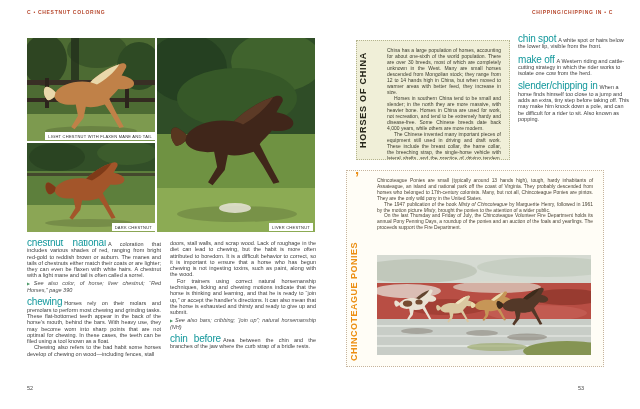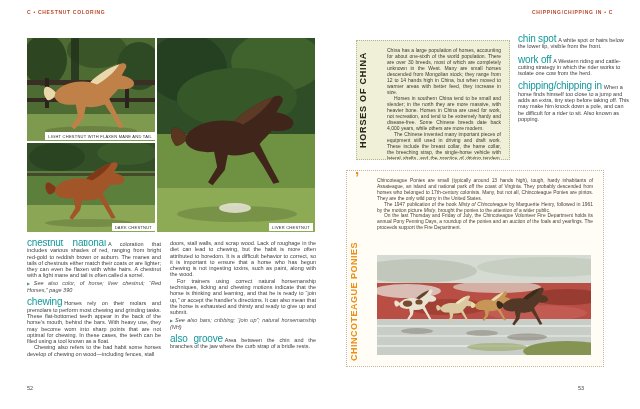--- a/index.html
+++ b/index.html
@@ -188,41 +188,41 @@
     <p class="entry"><span class="entry-head">chestnut national</span><span>A coloration that includes various shades of red, ranging from bright red-gold to reddish brown or auburn. The manes and tails of chestnuts either match their coats or are lighter; they can even be flaxen with white hairs. A chestnut with a light mane and tail is often called a sorrel.</span></p>
     <p class="see-also"><span class="arrow">▶</span><span>See also color, of horse; liver chestnut; “Red Horses,” page 390</span></p>
     <p class="entry mt"><span class="entry-head">chewing</span><span>Horses rely on their molars and premolars to perform most chewing and grinding tasks. These flat-bottomed teeth appear in the back of the horse’s mouth, behind the bars. With heavy use, they may become worn into sharp points that are not optimal for chewing. In these cases, the teeth can be filed using a tool known as a float.</span></p>
     <p class="para-indent">Chewing also refers to the bad habit some horses develop of chewing on wood—including fences, stall</p>
   </div>
 
   <div class="textcol" id="col2">
     <p>doors, stall walls, and scrap wood. Lack of roughage in the diet can lead to chewing, but the habit is more often attributed to boredom. It is a difficult behavior to correct, so it is important to ensure that a horse who has begun chewing is not ingesting toxins, such as paint, along with the wood.</p>
     <p class="para-indent">For trainers using correct natural horsemanship techniques, licking and chewing motions indicate that the horse is thinking and learning, and that he is ready to “join up,” or accept the handler’s directions. It can also mean that the horse is exhausted and thirsty and ready to give up and submit.</p>
     <p class="see-also"><span class="arrow">▶</span><span>See also bars; cribbing; “join up”; natural horsemanship (NH)</span></p>
-    <p class="entry mt"><span class="entry-head">also groove</span><span>Area between the chin and the branches of the jaw where the curb strap of a bridle rests.</span></p>
+    <p class="entry mt"><span class="entry-head">chin before</span><span>Area between the chin and the branches of the jaw where the curb strap of a bridle rests.</span></p>
   </div>
 
   <div class="page-number">52</div>
 </div>
 
 <div class="page" id="right-page">
 
   <div class="running-head">CHIPPING/CHIPPING IN  •  C</div>
 
   <div class="china-box">
     <div class="china-title">HORSES OF CHINA</div>
     <p>China has a large population of horses, accounting for about one-sixth of the world population. There are over 30 breeds, most of which are completely unknown in the West. Many are small horses descended from Mongolian stock; they range from 12 to 14 hands high in China, but when moved to warmer areas with better feed, they increase in size.</p>
     <p class="para-indent">Horses in southern China tend to be small and slender; in the north they are more massive, with heavier bone. Horses in China are used for work, not recreation, and tend to be extremely hardy and disease-free. Some Chinese breeds date back 4,000 years, while others are more modern.</p>
     <p class="para-indent">The Chinese invented many important pieces of equipment still used in driving and draft work. These include the breast collar, the hame collar, the breeching strap, the single-horse vehicle with lateral shafts, and the practice of driving tandem. The Chinese claim the invention of the stirrup, though that is less certain.</p>
   </div>
 
   <div class="dict-col">
     <p class="entry"><span class="entry-head">chin spot</span><span>A white spot or hairs below the lower lip, visible from the front.</span></p>
-    <p class="entry"><span class="entry-head">work off</span><span>A Western riding and cattle-cutting strategy in which the rider works to isolate one cow from the herd.</span></p>
-    <p class="entry"><span class="entry-head">chipping/chipping in</span><span>When a horse finds himself too close to a jump and adds an extra, tiny step before taking off. This may make him knock down a pole, and can be difficult for a rider to sit. Also known as popping.</span></p>
+    <p class="entry"><span class="entry-head">make off</span><span>A Western riding and cattle-cutting strategy in which the rider works to isolate one cow from the herd.</span></p>
+    <p class="entry"><span class="entry-head">slender/chipping in</span><span>When a horse finds himself too close to a jump and adds an extra, tiny step before taking off. This may make him knock down a pole, and can be difficult for a rider to sit. Also known as popping.</span></p>
   </div>
 
   <div class="chinco-box">
     <span class="ornament">’</span>
     <div class="chinco-title">CHINCOTEAGUE PONIES</div>
     <p>Chincoteague Ponies are small (typically around 13 hands high), tough, hardy inhabitants of Assateague, an island and national park off the coast of Virginia. They probably descended from horses who belonged to 17th-century colonists. Many, but not all, Chincoteague Ponies are pintos. They are the only wild pony in the United States.</p>
     <p class="para-indent"><span>The 1947 publication of the book </span><span class="italic">Misty of Chincoteague</span><span> by Marguerite Henry, followed in 1961 by the motion picture </span><span class="italic">Misty</span><span>, brought the ponies to the attention of a wider public.</span></p>
     <p class="para-indent">On the last Thursday and Friday of July, the Chincoteague Volunteer Fire Department holds its annual Pony Penning Days, a roundup of the ponies and an auction of the foals and yearlings. The proceeds support the Fire Department.</p>
 
     <div class="pony-photo">

